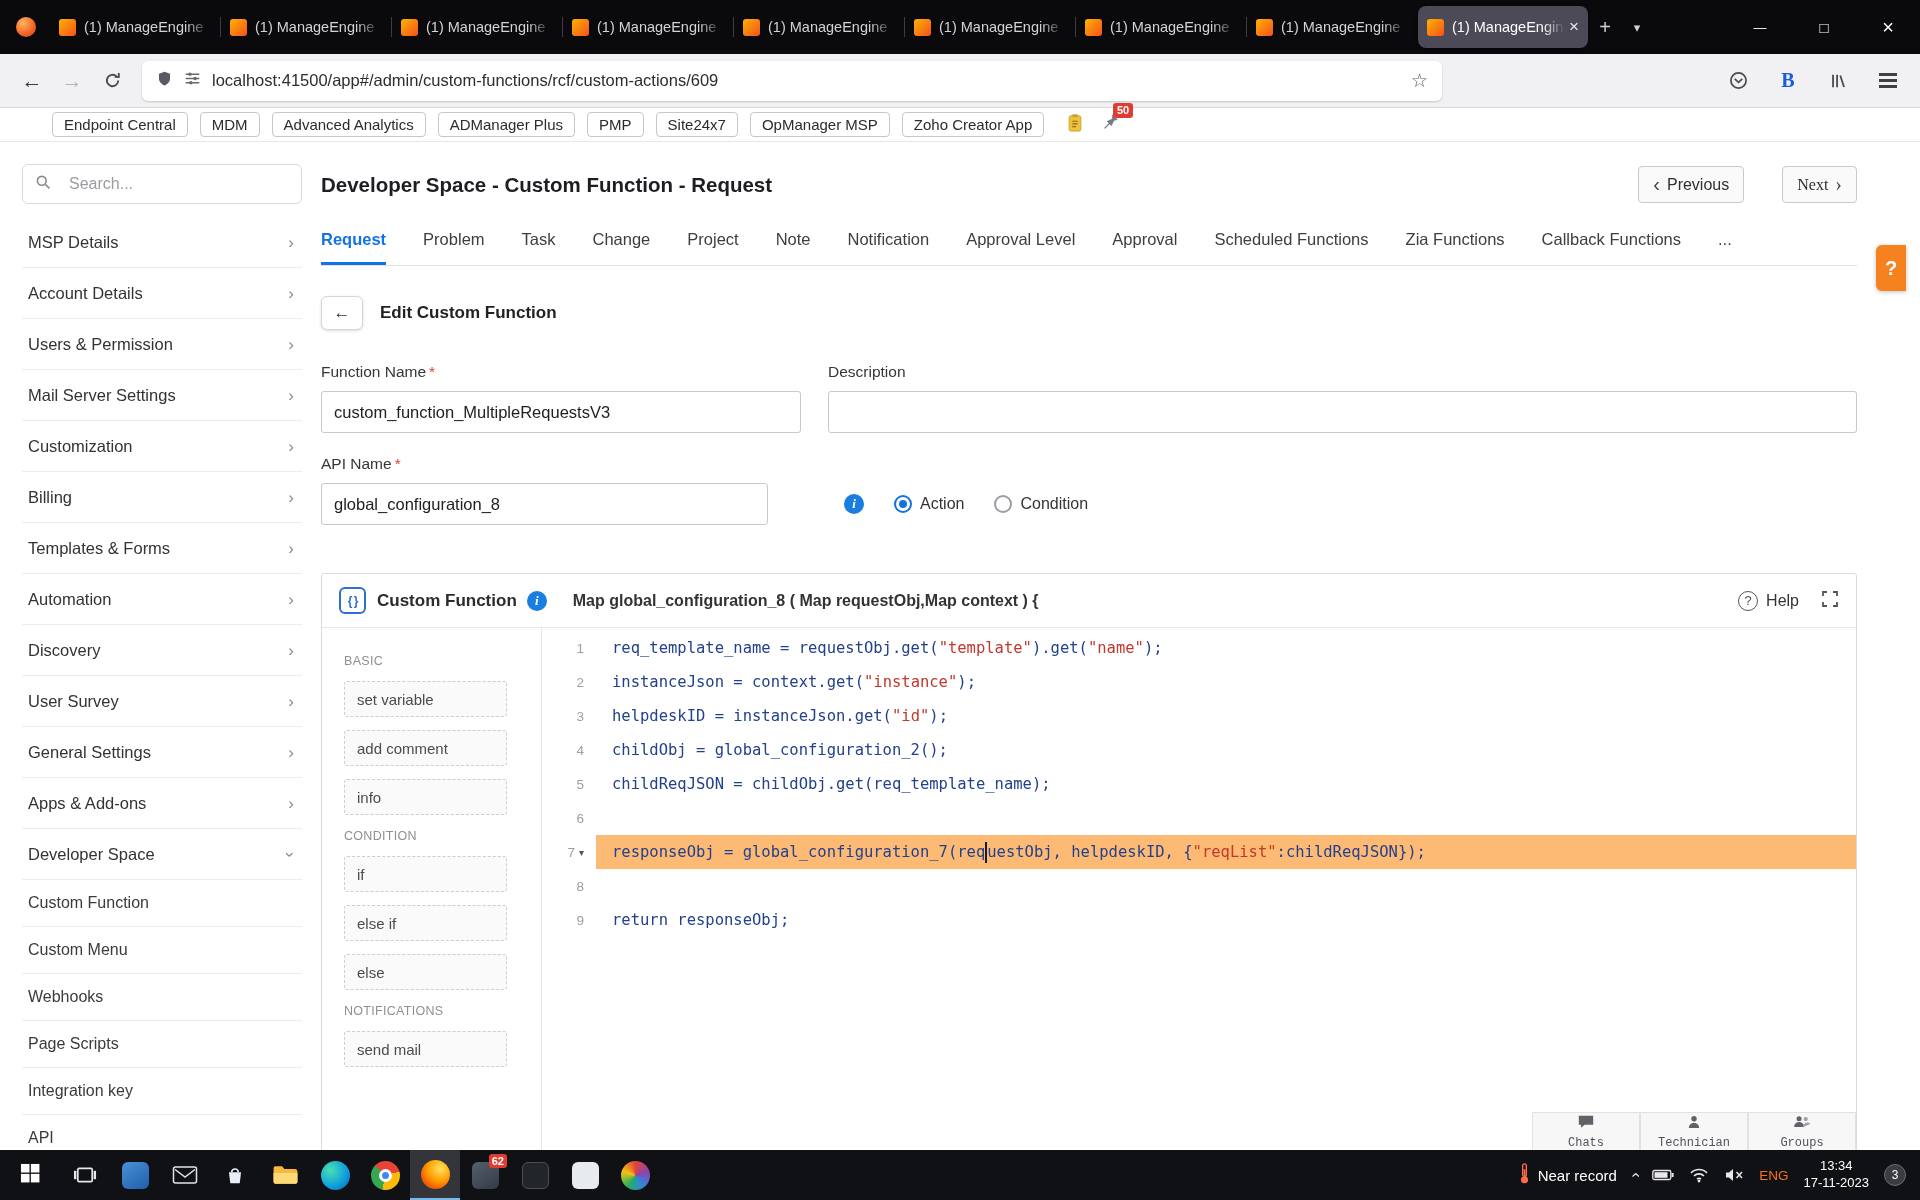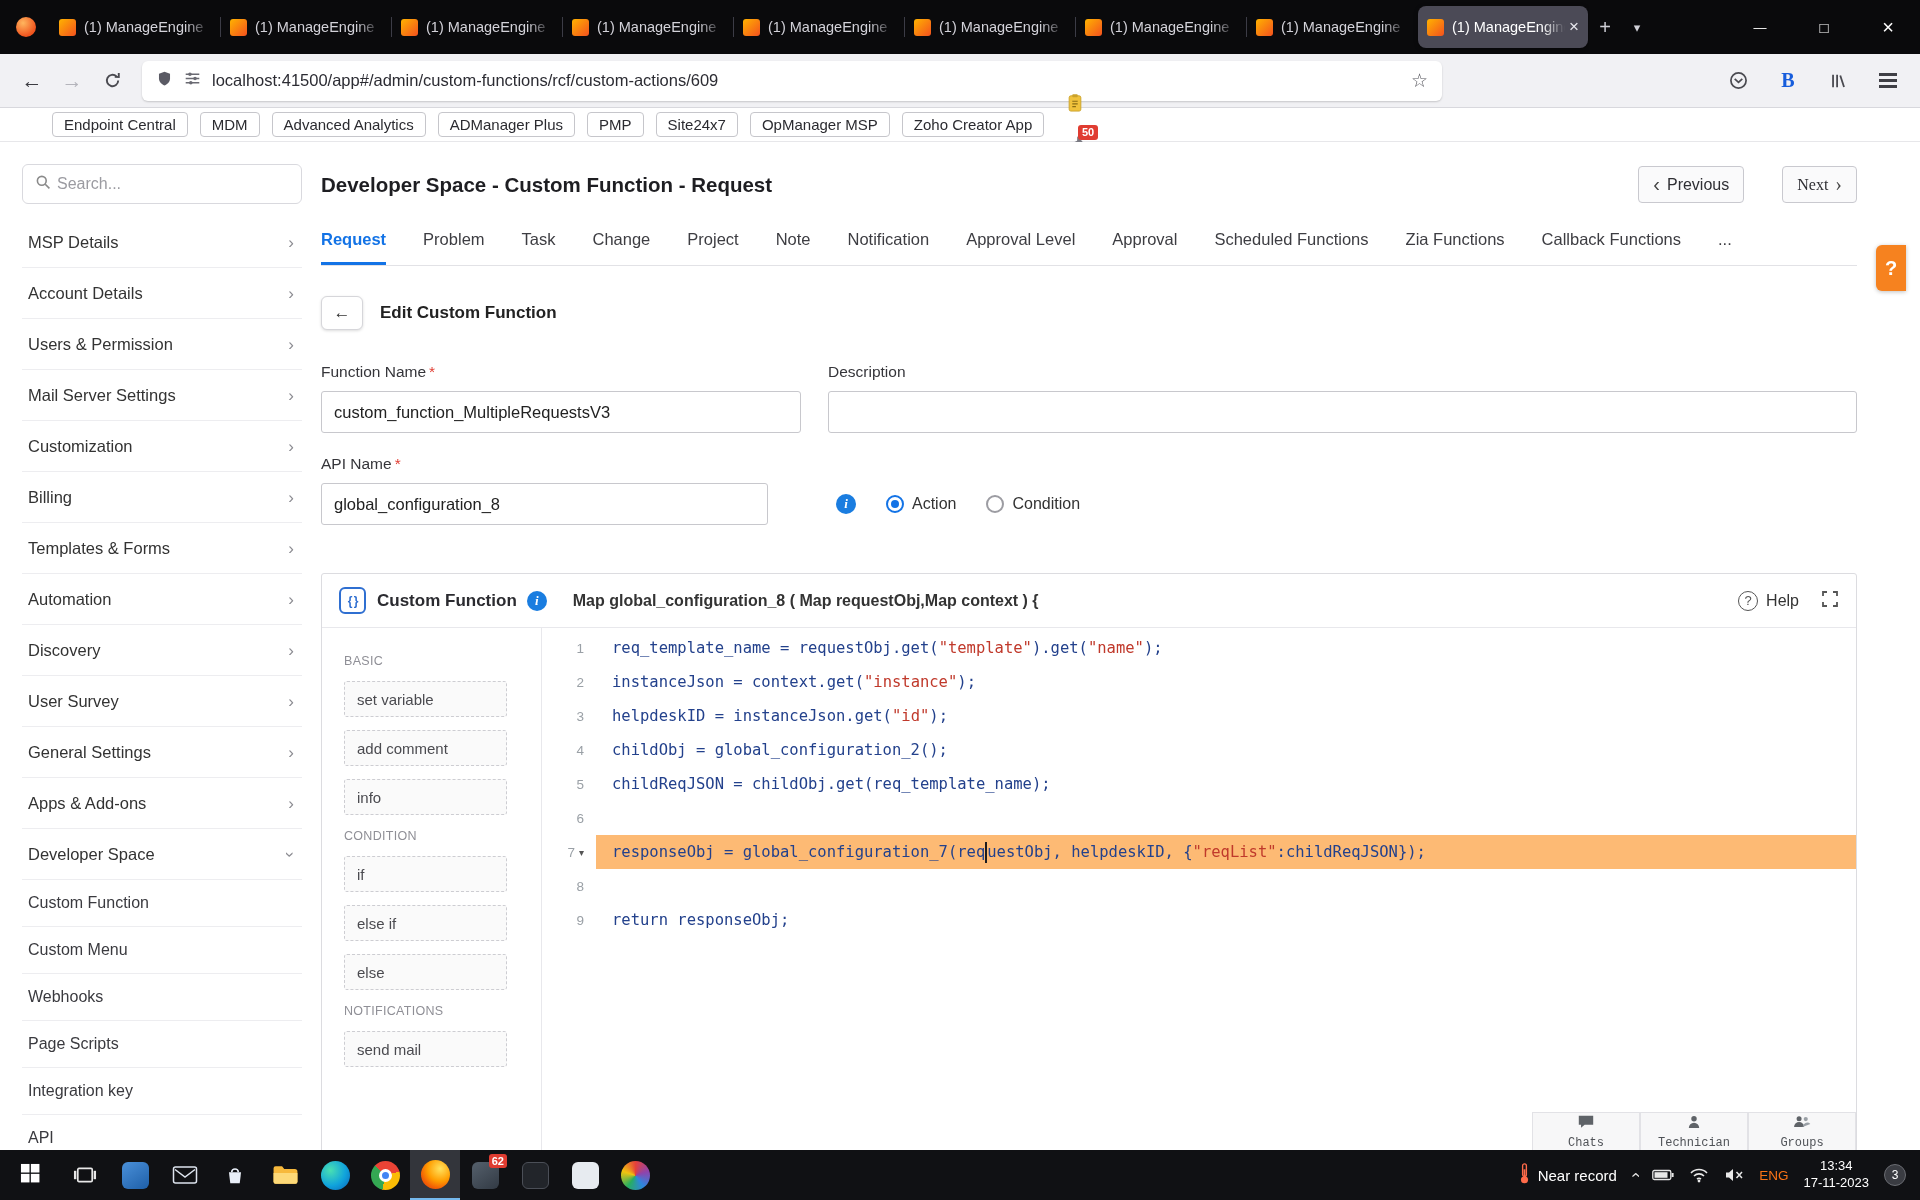--- a/index.html
+++ b/index.html
@@ -34,29 +34,29 @@
   .urlbar { width:1300px; flex:0 0 auto; height:40px; background:#fff; border-radius:6px; box-shadow:0 1px 2px rgba(0,0,0,.18); display:flex; align-items:center; gap:11px; padding:0 14px; margin:0 10px; }
   .url-text { flex:1; font-size:16.5px; color:#2c2c33; white-space:nowrap; overflow:hidden; }
   .star::before { content:'☆'; font-size:19px; color:#55555c; }
   .nav-right { margin-left:auto; display:flex; align-items:center; gap:10px; }
   .bw-b::before { content:'B'; font-weight:bold; color:#175ddc; font-size:20px; font-family:"Liberation Serif", serif; }
   .bars { display:block; width:18px; height:2.4px; background:#3f3f45; box-shadow:0 -6px 0 #3f3f45, 0 6px 0 #3f3f45; }
 
   
   .bookmarksbar { height:34px; background:#fff; border-bottom:1px solid #e7e7ea; display:flex; align-items:center; padding-left:52px; gap:12px; }
   .bm-chip { border:1px solid #c6c6cb; border-radius:4px; padding:3px 11px; font-size:15px; color:#2b2b30; white-space:nowrap; cursor:pointer; }
-  .bm-icons { display:flex; align-items:flex-end; gap:18px; margin-left:10px;flex-direction:column; }
+  .bm-icons { display:flex; align-items:flex-start; gap:18px; margin-left:10px; }
   .pin-wrap { position:relative; }
   .pin-badge { position:absolute; top:-10px; right:-14px; background:#e03c31; color:#fff; font-size:11px; padding:0 4px; border-radius:3px; line-height:15px; font-weight:bold; }
 
   
   .app { position:absolute; top:142px; left:0; right:0; bottom:50px; background:#fff; overflow:hidden; }
 
   .sidebar { position:absolute; left:22px; top:22px; width:280px; bottom:0; overflow:hidden; }
-  .search-box { height:40px; border:1px solid #d9d9de; border-radius:6px; display:flex; align-items:center; gap:6px; padding:0 12px; }
+  .search-box { height:40px; border:1px solid #d9d9de; border-radius:6px; display:flex; align-items:center; gap:18px; padding:0 12px; }
   .search-box input { border:none; outline:none; flex:1; font-size:16px; color:#444; font-family:inherit; background:transparent; }
   .search-box input::placeholder { color:#9b9ba1; }
   .side-list { margin-top:13px; }
   .side-item { height:51px; display:flex; align-items:center; justify-content:space-between; border-bottom:1px solid #ededf0; font-size:16.5px; color:#333; padding:0 8px 0 6px; cursor:pointer; }
   .chev { color:#8c8c92; font-size:17px; line-height:1; }
   .chev.down { transform:rotate(90deg); }
   .side-sub { height:47px; display:flex; align-items:center; border-bottom:1px solid #ededf0; font-size:16px; color:#3a3a3f; padding-left:6px; cursor:pointer; }
 
   .main { position:absolute; left:321px; top:0; right:0; bottom:0; padding-right:63px; }
   .page-head { display:flex; align-items:center; padding-top:24px; }
@@ -75,21 +75,21 @@
   .back-btn::before { content:'←'; }
   .edit-title { font-size:17px; font-weight:bold; color:#222; }
 
   .form-row1 { display:flex; gap:27px; margin-top:33px; }
   .fcol { display:flex; flex-direction:column; }
   .fcol.fn { width:480px; } .fcol.desc { flex:1; } .fcol.api { width:447px; }
   .flabel { font-size:15.5px; color:#35353a; margin-bottom:10px; }
   .ast { color:#e03c31; margin-left:3px; }
   .tinput { height:42px; border:1px solid #c8c8cd; border-radius:3px; font-size:16.5px; color:#222; padding:0 12px; font-family:inherit; outline:none; width:100%; background:#fff; }
   .form-row2 { display:flex; margin-top:22px; align-items:flex-end; }
-  .api-extras { display:flex; align-items:center; gap:30px; margin-left:20px; margin-bottom:11px;padding-left:48px; }
+  .api-extras { display:flex; align-items:center; gap:30px; margin-left:28px; margin-bottom:11px;padding-left:48px; }
   .info-ic { width:20px; height:20px; border-radius:50%; background:#1a7de0; color:#fff; display:flex; align-items:center; justify-content:center; flex:0 0 auto; }
   .info-ic::before { content:'i'; font-size:13px; font-weight:bold; font-family:"Liberation Serif", serif; font-style:italic; }
   .radio-row { display:flex; align-items:center; gap:8px; font-size:16px; color:#333; cursor:pointer; }
   .radio { width:18px; height:18px; border-radius:50%; border:2px solid #9c9ca2; position:relative; flex:0 0 auto; }
   .radio.sel { border-color:#1373e6; }
   .radio.sel::after { content:''; position:absolute; inset:3px; border-radius:50%; background:#1373e6; }
 
   
   .editor-panel { margin-top:48px; border:1px solid #dcdce0; border-radius:3px; height:620px; display:flex; flex-direction:column; background:#fff; }
   .ed-head { height:54px; border-bottom:1px solid #e8e8ec; display:flex; align-items:center; padding:0 17px; flex:0 0 auto; }

